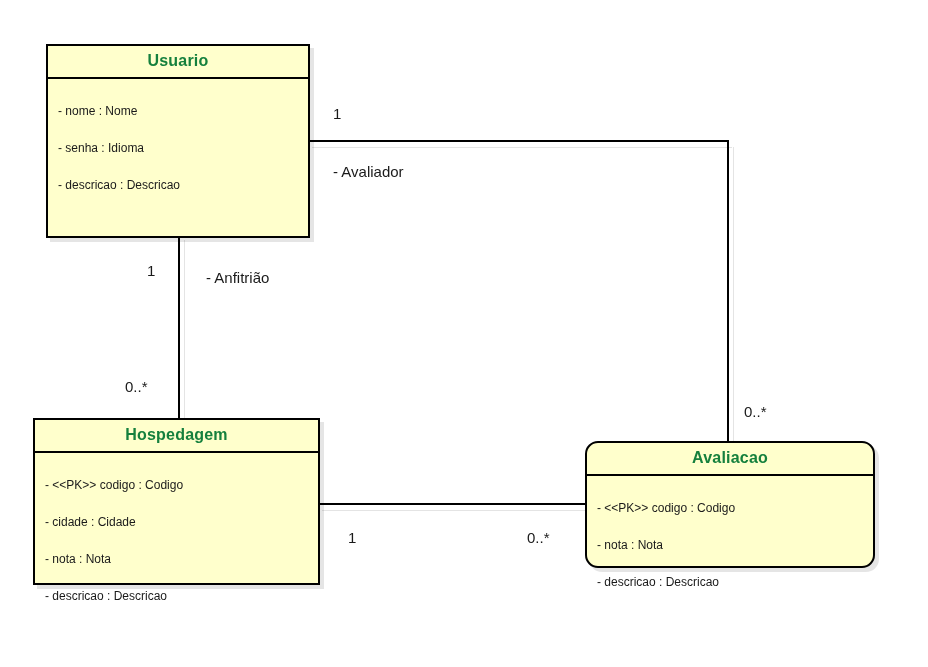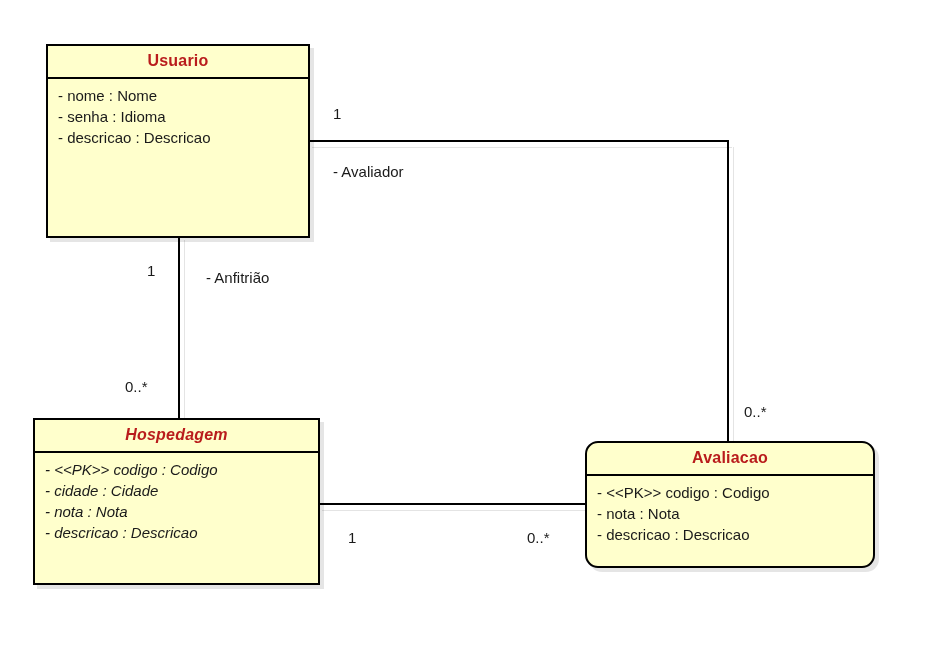--- a/index.html
+++ b/index.html
@@ -25,35 +25,36 @@
     box-sizing: border-box;
     background: #ffffcc;
     border: 2px solid #000000;
     box-shadow: 4px 4px 0 0 rgba(0,0,0,0.10);
   }
   .uml-class-header {
     box-sizing: border-box;
     text-align: center;
     font-weight: bold;
     font-size: 16px;
-    color: #b91c1c;
+    color: #15803d;
     border-bottom: 2px solid #000000;
     padding: 7px 4px 8px 4px;
     line-height: 1;
     letter-spacing: 0.2px;
   }
   .uml-class-attrs {
     box-sizing: border-box;
     padding: 6px 0 7px 10px;
   }
   .uml-attr {
-    font-size: 15px;
+    font-size: 12px;
     color: #1a1a1a;
     line-height: 21px;
     white-space: nowrap;
+    margin-top: 16px;
   }
 
   
   .conn-h {
     position: absolute;
     height: 0;
     border-top: 2px solid #000000;
   }
   .conn-v {
     position: absolute;
@@ -98,21 +99,21 @@
 
   <div class="uml-class" style="left:46px; top:44px; width:264px; height:194px;">
     <div class="uml-class-header">Usuario</div>
     <div class="uml-class-attrs">
       <div class="uml-attr">- nome : Nome</div>
       <div class="uml-attr">- senha : Idioma</div>
       <div class="uml-attr">- descricao : Descricao</div>
     </div>
   </div>
 
-  <div class="uml-class" style="left:33px; top:418px; width:287px; height:167px;font-style:italic;">
+  <div class="uml-class" style="left:33px; top:418px; width:287px; height:167px;">
     <div class="uml-class-header">Hospedagem</div>
     <div class="uml-class-attrs">
       <div class="uml-attr">- &lt;&lt;PK&gt;&gt; codigo : Codigo</div>
       <div class="uml-attr">- cidade : Cidade</div>
       <div class="uml-attr">- nota : Nota</div>
       <div class="uml-attr">- descricao : Descricao</div>
     </div>
   </div>
 
   <div class="uml-class" style="left:585px; top:441px; width:290px; height:127px;border-radius:13px;">

